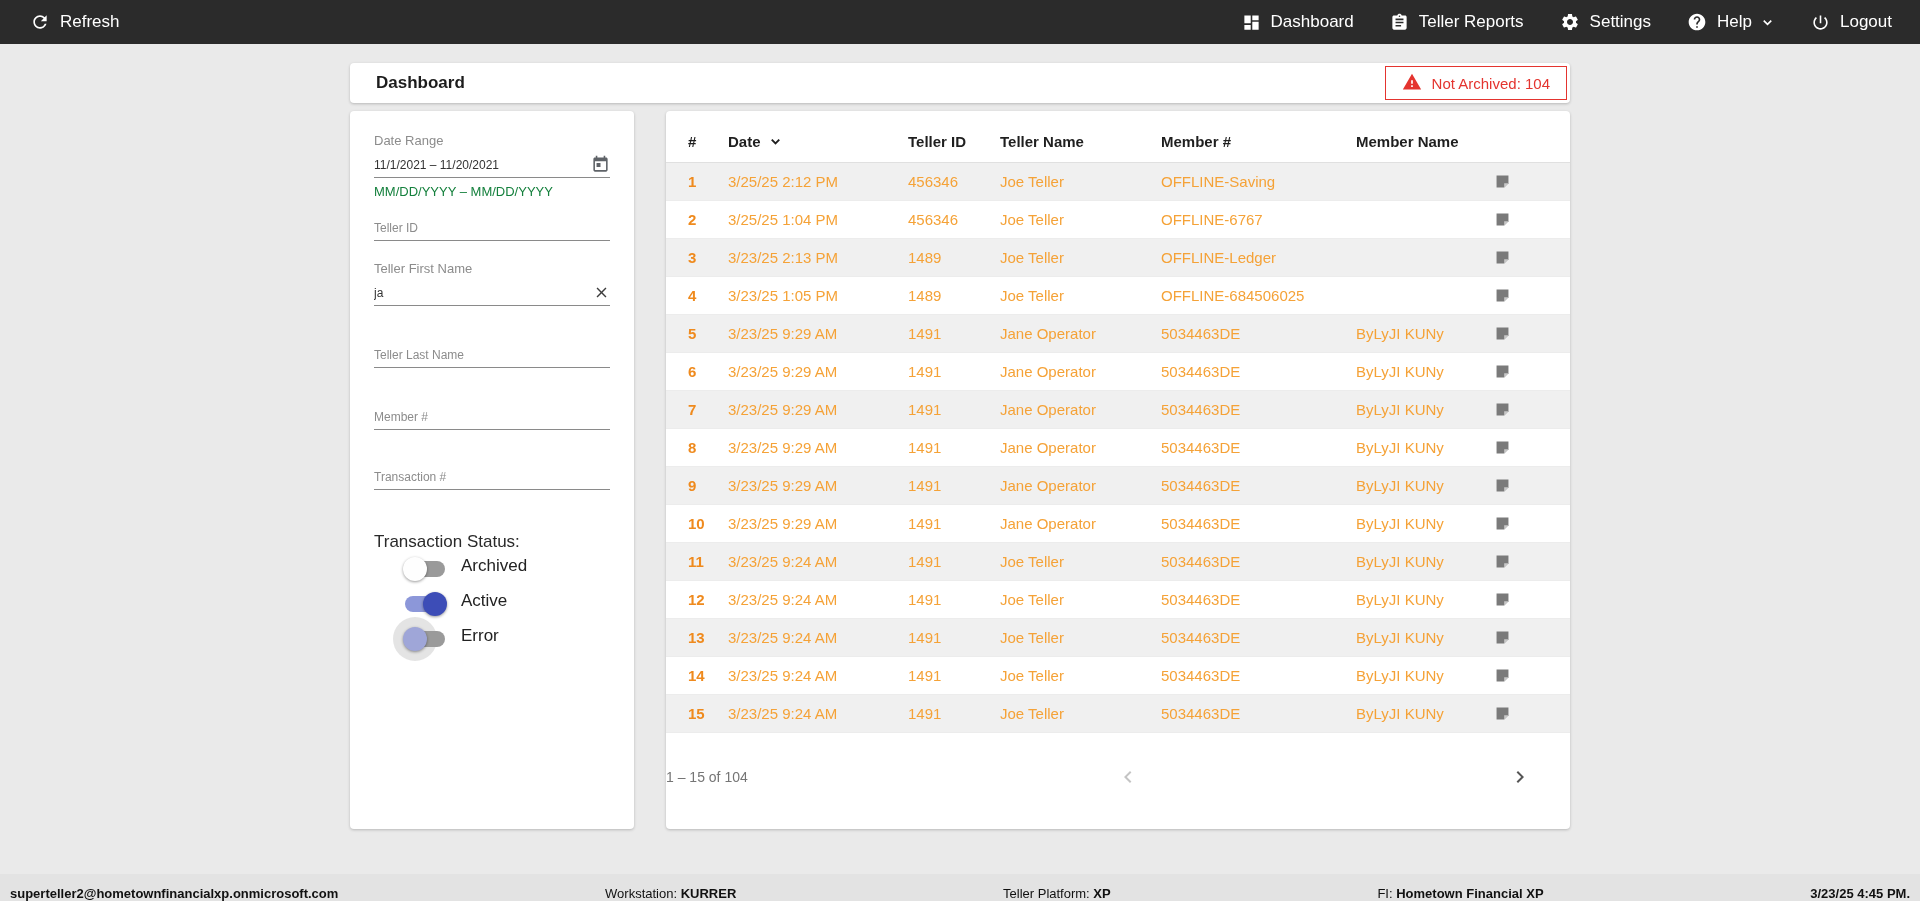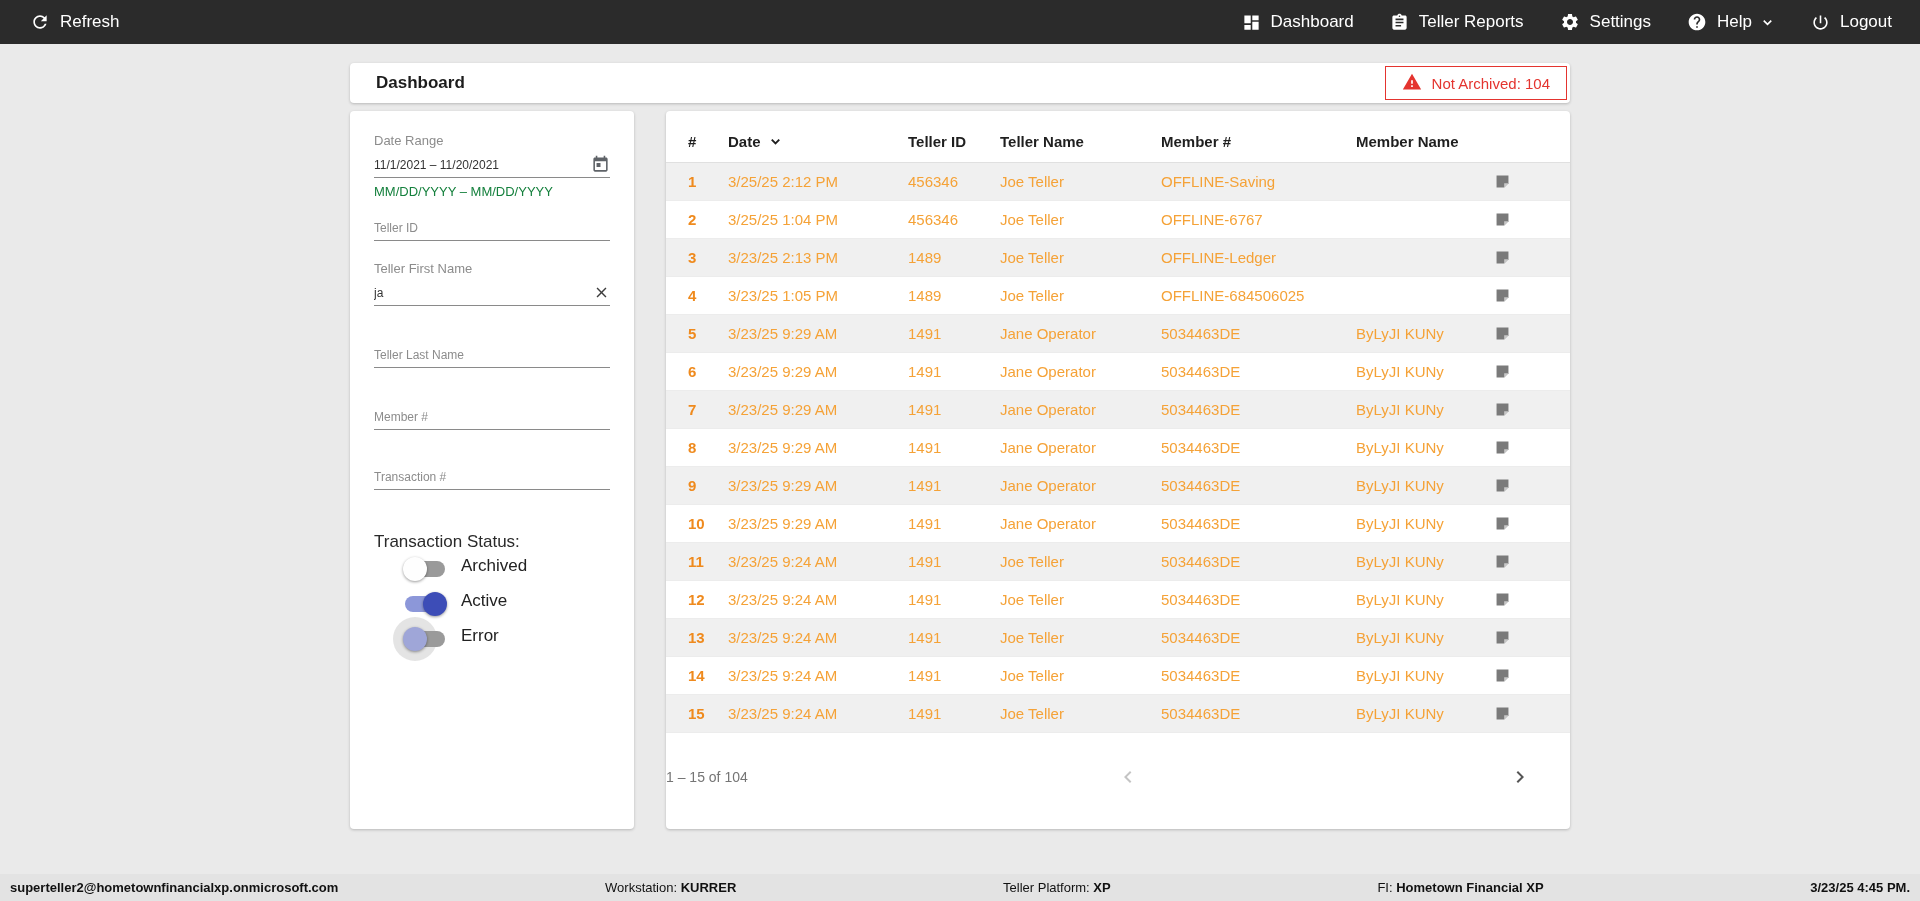--- a/index.html
+++ b/index.html
@@ -90,21 +90,21 @@
   .icon-c { display:flex; }
   .note { display:flex; }
   .pagination {
     display:flex; align-items:center; justify-content:space-between;
     margin-top:32px; padding-right:38px; gap:26px; color:#757575; font-size:14px;
   }
   .page-btn { background:none; border:none; cursor:pointer; padding:0; display:flex; }
   
   .footer {
     position:absolute; left:0; bottom:0; width:100%; height:27px; background:#e3e3e3;
-    display:flex; align-items:center; justify-content:space-between; padding:0 10px;
+    display:flex; align-items:flex-end; justify-content:space-between; padding:0 10px;
     font-size:13px; color:#111;
   }
   .footer b { font-weight:bold; }
   .fseg { white-space:nowrap; }
 </style>
 </head>
 <body>
 
 <div class="topnav">
   <div class="nav-item">

